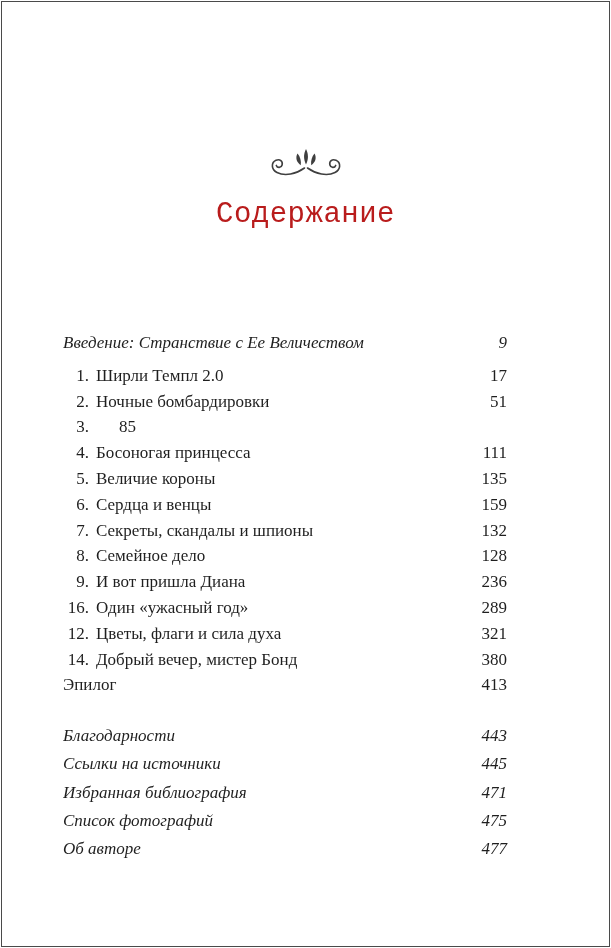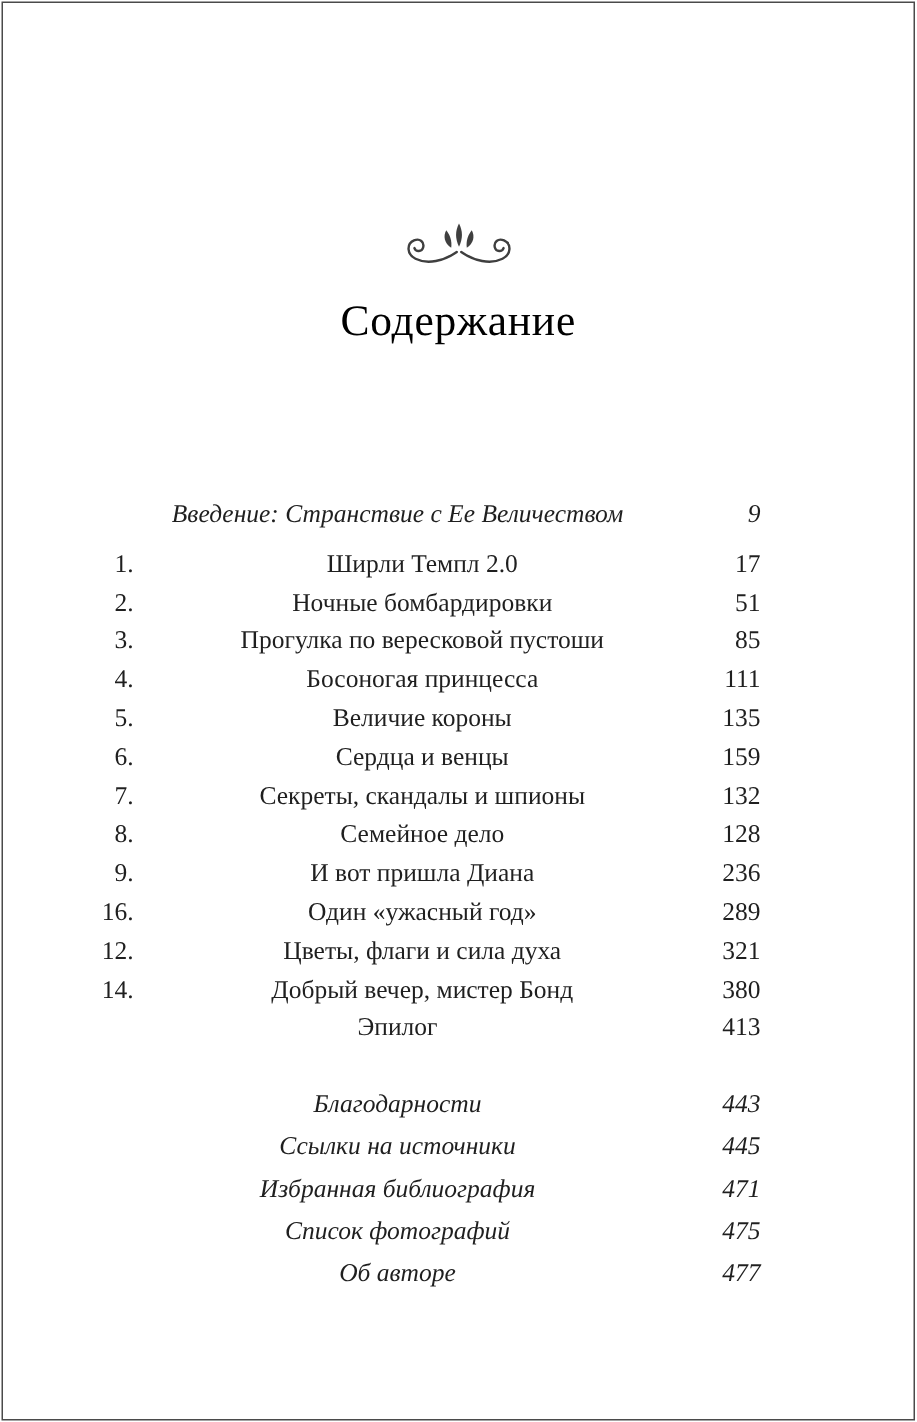--- a/index.html
+++ b/index.html
@@ -32,21 +32,22 @@
   }
   .page-title {
     position: absolute;
     top: 198px;
     left: 0;
     right: 0;
     text-align: center;
     font-size: 29px;
     font-weight: 400;
     letter-spacing: 0.5px;
-    color: #000000;
+    color: #b91c1c;
+    font-family: Liberation Mono, monospace;
   }
   .toc {
     position: absolute;
     top: 330px;
     left: 63px;
     right: 104px;
     font-size: 17px;
   }
   .row {
     display: flex;
@@ -56,21 +57,20 @@
   .row .num {
     flex: 0 0 26px;
     text-align: right;
     padding-right: 7px;
     white-space: pre;
   }
   .row .label {
     flex: 1 1 auto;
     white-space: nowrap;
     overflow: hidden;
-    text-align: center;
   }
   .row .pageno {
     flex: 0 0 40px;
     text-align: right;
   }
   .row.italic .label,
   .row.italic .pageno {
     font-style: italic;
   }
   .intro-row {
@@ -118,21 +118,20 @@
     <span class="label">Ширли Темпл 2.0</span>
     <span class="pageno">17</span>
   </div>
         <div class="row">
     <span class="num">2.</span>
     <span class="label">Ночные бомбардировки</span>
     <span class="pageno">51</span>
   </div>
         <div class="row">
     <span class="num">3.</span>
-    <span class="label">Прогулка по вересковой пустоши</span>
     <span class="pageno">85</span>
   </div>
         <div class="row">
     <span class="num">4.</span>
     <span class="label">Босоногая принцесса</span>
     <span class="pageno">111</span>
   </div>
         <div class="row">
     <span class="num">5.</span>
     <span class="label">Величие короны</span>

